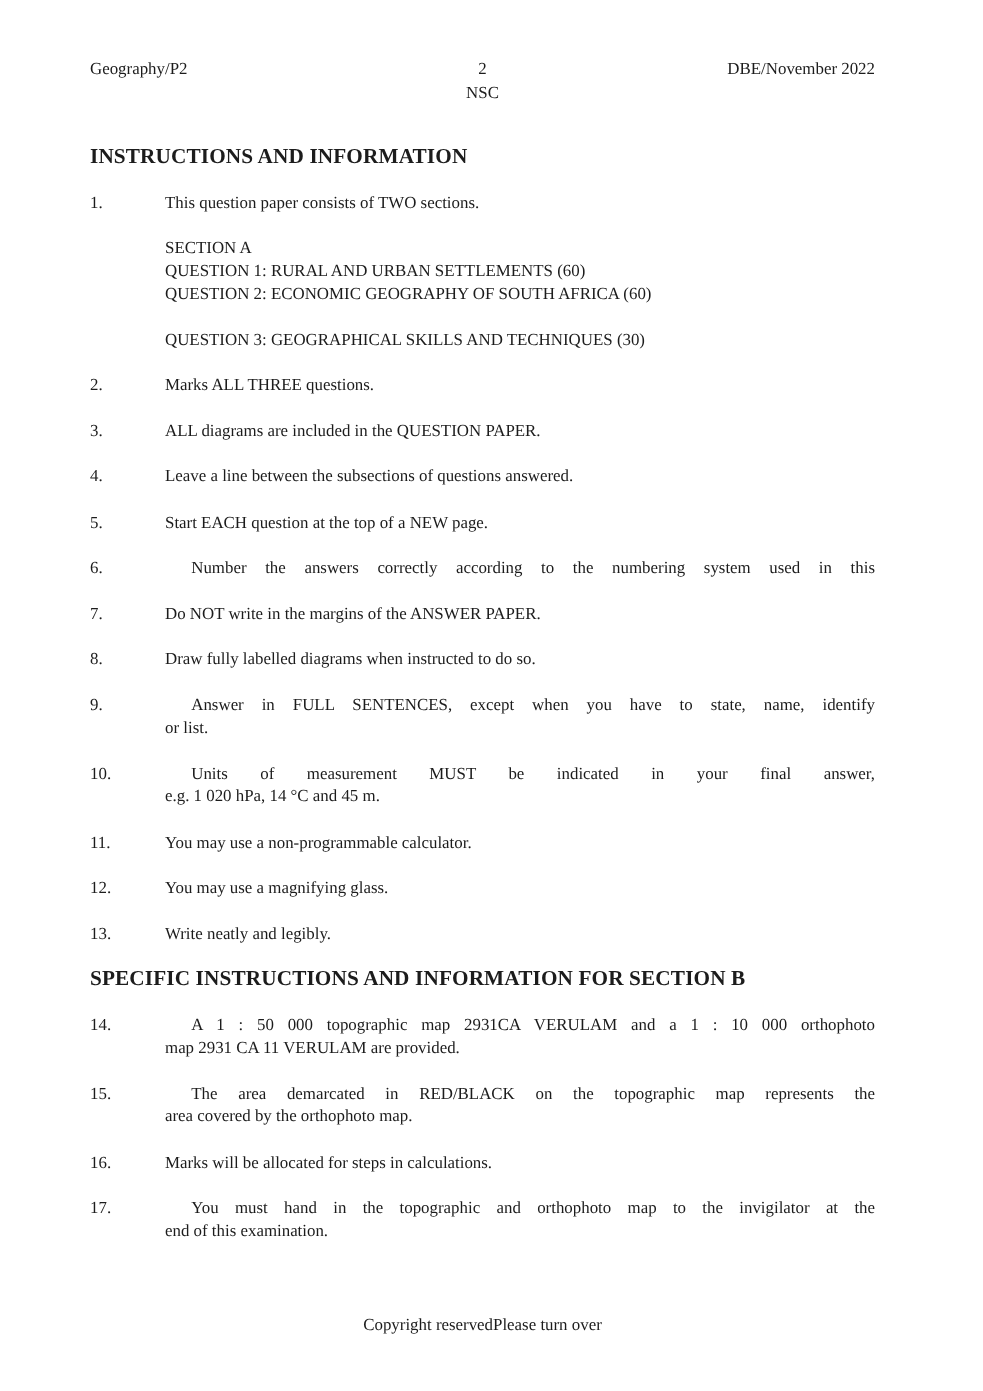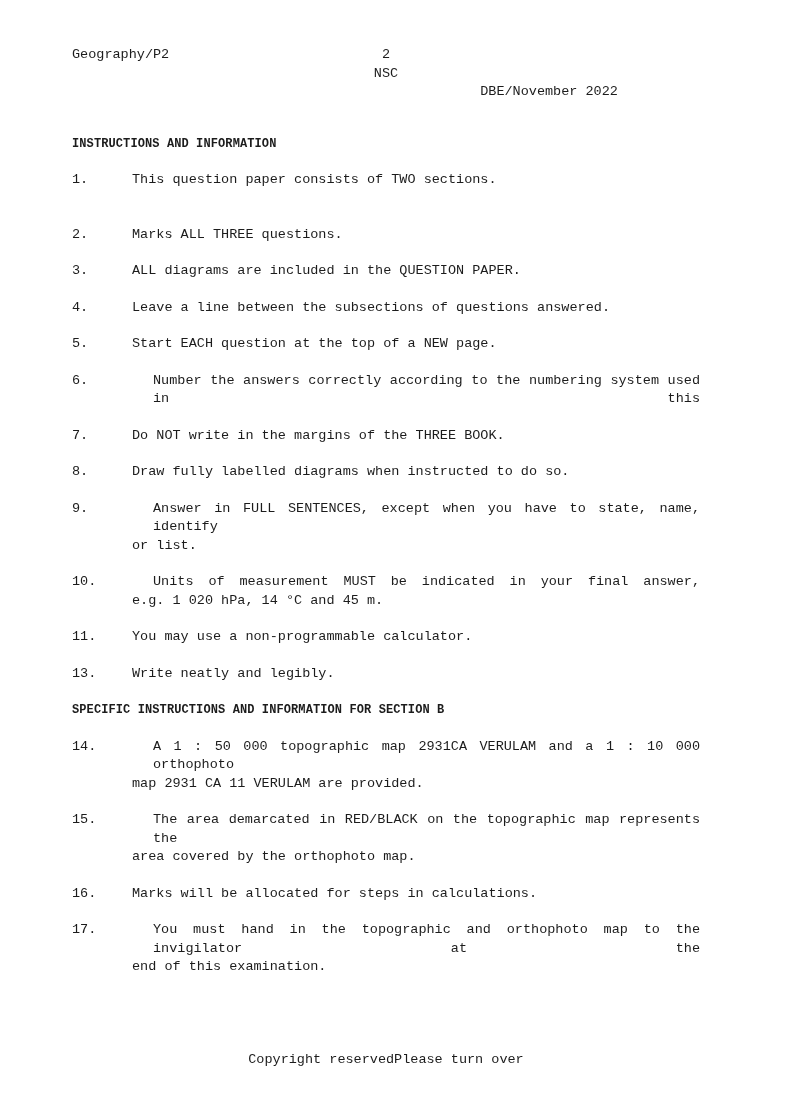--- a/index.html
+++ b/index.html
@@ -3,21 +3,21 @@
 <meta charset="utf-8">
 <style>
   * { box-sizing: border-box; }
   html, body { margin: 0; padding: 0; background: #ffffff; }
   .page {
     position: relative;
     width: 786px;
     height: 1113px;
     margin: 0 auto;
     background: #ffffff;
-    font-family: Liberation Mono, monospace;
+    font-family: Liberation Serif, serif;
     font-size: 13.5px;
     line-height: 18.5px;
     color: #1c1c1c;
     overflow: hidden;
     padding-left: 12px;
   }
   .content {
     position: absolute;
     left: 72px;
     top: 46px;
@@ -25,24 +25,24 @@
   }
   .hdr {
     display: grid;
     grid-template-columns: 1fr auto 1fr;
     align-items: start;
     margin-bottom: 33px;
   }
   .hdr-left  { text-align: left; }
   .hdr-center { text-align: center; }
   .hdr-center span { display: block; }
-  .hdr-right { text-align: center; margin-top: 37px; }
+  .hdr-right { text-align: right; }
   .heading {
     font-weight: bold;
-    font-size: 12px;
+    font-size: 17px;
     margin: 0 0 18px 0;
     letter-spacing: 0.1px;
   }
   .item {
     display: flex;
     margin-bottom: 18px;
   }
   .item .num {
     flex: 0 0 60px;
   }
@@ -82,20 +82,26 @@
       <span class="hdr-right">DBE/November 2022</span>
     </div>
 
     <p class="heading">INSTRUCTIONS AND INFORMATION</p>
 
     <div class="item">
       <span class="num">1.</span>
       <div class="body">
         <span class="line">This question paper consists of TWO sections.</span>
         <div class="outline-group">
+          <span class="line">SECTION A</span>
+          <span class="line">QUESTION 1: RURAL AND URBAN SETTLEMENTS (60)</span>
+          <span class="line">QUESTION 2: ECONOMIC GEOGRAPHY OF SOUTH AFRICA (60)</span>
+        </div>
+        <div class="outline-group">
+          <span class="line">QUESTION 3: GEOGRAPHICAL SKILLS AND TECHNIQUES (30)</span>
         </div>
       </div>
     </div>
 
     <div class="item">
       <span class="num">2.</span>
       <div class="body">
           <span class="line">Marks ALL THREE questions.</span>
         </div>
     </div>
@@ -124,21 +130,21 @@
     <div class="item">
       <span class="num">6.</span>
       <div class="body">
         <span class="jline">Number the answers correctly according to the numbering system used in this</span>
       </div>
     </div>
 
     <div class="item">
       <span class="num">7.</span>
       <div class="body">
-          <span class="line">Do NOT write in the margins of the THREE BOOK.</span>
+          <span class="line">Do NOT write in the margins of the ANSWER PAPER.</span>
         </div>
     </div>
 
     <div class="item">
       <span class="num">8.</span>
       <div class="body">
           <span class="line">Draw fully labelled diagrams when instructed to do so.</span>
         </div>
     </div>
 
@@ -158,20 +164,26 @@
       </div>
     </div>
 
     <div class="item">
       <span class="num">11.</span>
       <div class="body">
           <span class="line">You may use a non-programmable calculator.</span>
         </div>
     </div>
 
+    <div class="item">
+      <span class="num">12.</span>
+      <div class="body">
+          <span class="line">You may use a magnifying glass.</span>
+        </div>
+    </div>
 
     <div class="item">
       <span class="num">13.</span>
       <div class="body">
           <span class="line">Write neatly and legibly.</span>
         </div>
     </div>
 
     <p class="heading">SPECIFIC INSTRUCTIONS AND INFORMATION FOR SECTION B</p>
 

